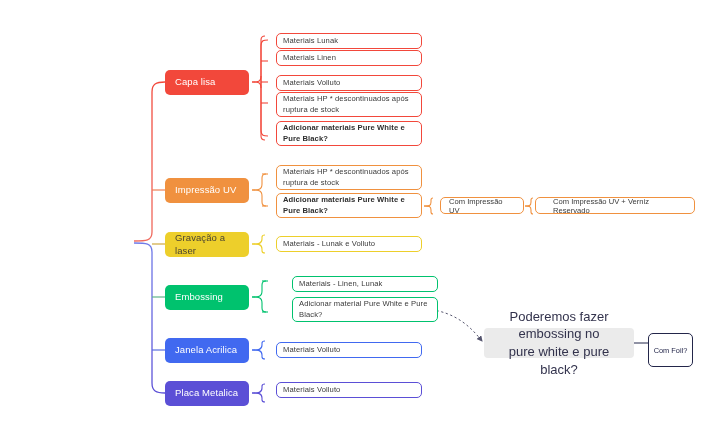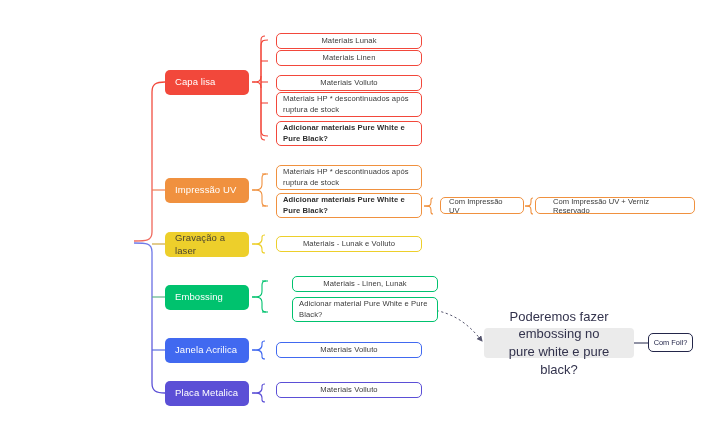--- a/index.html
+++ b/index.html
@@ -80,21 +80,21 @@
   
   .leaf {
     left: 276px;
     width: 146px;
     padding: 4px 6px;
     background: #ffffff;
     border: 1px solid #cccccc;
     border-radius: 5px;
     color: #3a3a3a;
     font-size: 7.6px;
-    align-items: center;
+    align-items: flex-start;
     flex-direction: column;
     justify-content: center;
   }
   .leaf.one  { height: 16px; }
   .leaf.two  { height: 25px; }
   .leaf.bold { font-weight: bold; color: #2e2e2e; }
 
   .c-red    { border-color: #F2483B; }
   .c-orange { border-color: #F0913F; }
   .c-yellow { border-color: #EDCF2B; }
@@ -159,21 +159,21 @@
     padding: 0 21px;
     color: #33334d;
     font-size: 13px;
     line-height: 1.35;
   }
   .foil-box {
     position: absolute;
     left: 648px;
     top: 333px;
     width: 45px;
-    height: 19px;
+    height: 34px;
     box-sizing: border-box;
     background: #ffffff;
     border: 1px solid #23264a;
     border-radius: 5px;
     display: flex;
     align-items: center;
     justify-content: center;
     color: #23264a;
     font-size: 7.4px;
   }

